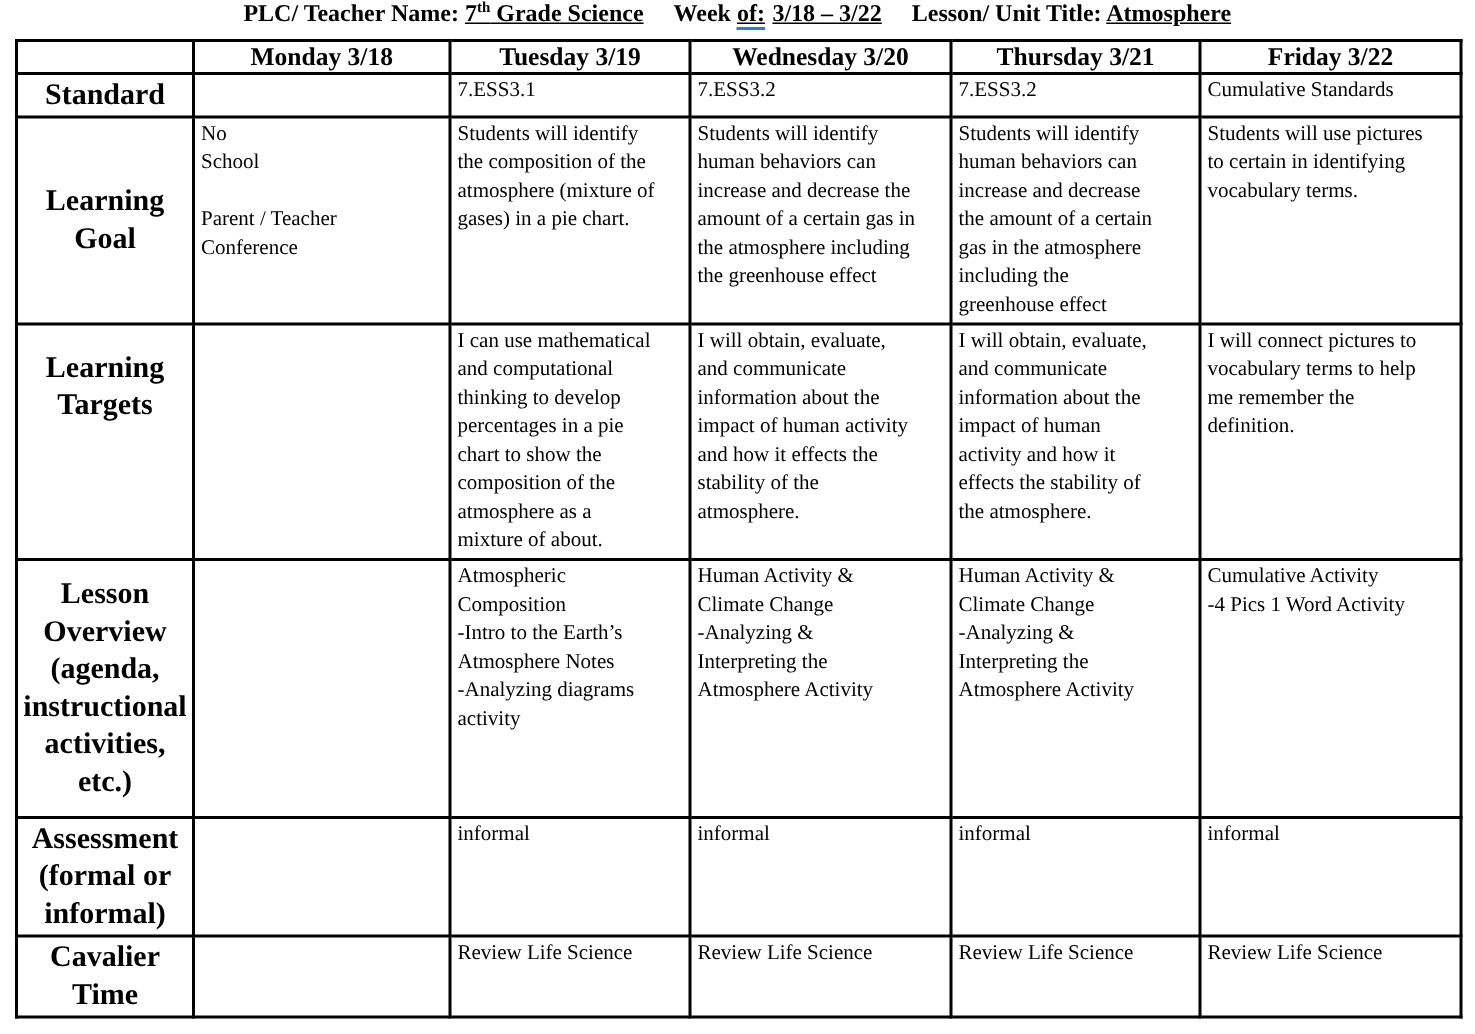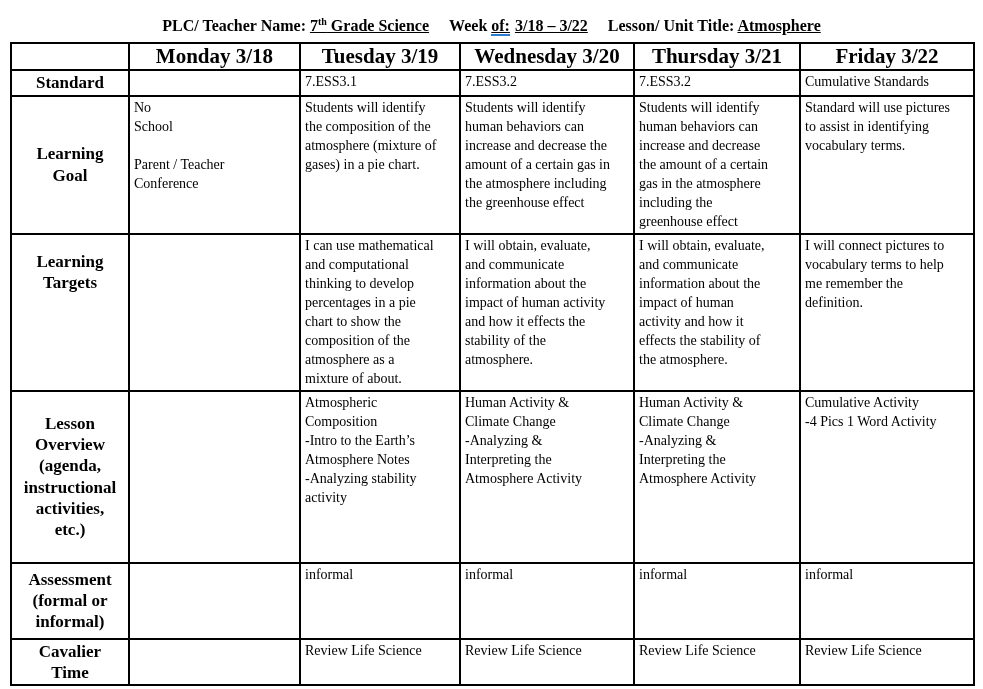--- a/index.html
+++ b/index.html
@@ -4,21 +4,21 @@
 <style>
   * { box-sizing: border-box; }
   html, body {
     margin: 0; padding: 0;
     width: 983px; height: 689px;
     background: #ffffff;
     color: #000000;
     font-family: "Liberation Serif", "DejaVu Serif", serif;
   }
   .title-line {
-    padding-top: 16px;
+    padding-top: 0;
     text-align: center;
     font-size: 16px;
     font-weight: bold;
     white-space: pre;
   }
   .title-line .u { text-decoration: underline; }
   .title-line sup { font-size: 10px; }
   .seg-gap { margin-left: 20px; }
   .of-word {
     text-decoration: underline;
@@ -29,29 +29,29 @@
     border-collapse: collapse;
     table-layout: fixed;
     width: 963px;
     margin: 7px 0 0 10px;
   }
   table.plan td, table.plan th {
     border: 2px solid #000;
     overflow: hidden;
   }
   th.day-header {
-    font-size: 21px;
+    font-size: 17px;
     font-weight: bold;
     text-align: center;
     vertical-align: middle;
     padding: 0 2px;
   }
   td.label-cell {
     font-weight: bold;
-    font-size: 17px;
+    font-size: 20px;
     text-align: center;
     vertical-align: middle;
     line-height: 1.25;
     white-space: pre-line;
     padding: 1px 2px;
   }
   td.label-top {
     vertical-align: top;
     padding-top: 16px;
   }
@@ -117,21 +117,21 @@
     <td class="label-cell">Learning
 Goal</td>
     <td class="content-cell">No
 School
 
 Parent / Teacher
 Conference</td>
     <td class="content-cell">Students will identify the composition of the atmosphere (mixture of gases) in a pie chart.</td>
     <td class="content-cell">Students will identify human behaviors can increase and decrease the amount of a certain gas in the atmosphere including the greenhouse effect</td>
     <td class="content-cell">Students will identify human behaviors can increase and decrease the amount of a certain gas in the atmosphere including the greenhouse effect</td>
-    <td class="content-cell">Standard will use pictures to assist in identifying vocabulary terms.</td>
+    <td class="content-cell">Students will use pictures to certain in identifying vocabulary terms.</td>
   </tr>
   <tr style="height:144px">
     <td class="label-cell label-top">Learning
 Targets</td>
     <td class="content-cell"></td>
     <td class="content-cell">I can use mathematical and computational thinking to develop percentages in a pie chart to show the composition of the atmosphere as a mixture of about.</td>
     <td class="content-cell">I will obtain, evaluate, and communicate information about the impact of human activity and how it effects the stability of the atmosphere.</td>
     <td class="content-cell">I will obtain, evaluate, and communicate information about the impact of human activity and how it effects the stability of the atmosphere.</td>
     <td class="content-cell">I will connect pictures to vocabulary terms to help me remember the definition.</td>
   </tr>
@@ -140,21 +140,21 @@
 Overview
 (agenda,
 instructional
 activities,
 etc.)</td>
     <td class="content-cell"></td>
     <td class="content-cell">Atmospheric
 Composition
 -Intro to the Earth’s
 Atmosphere Notes
--Analyzing stability activity</td>
+-Analyzing diagrams activity</td>
     <td class="content-cell">Human Activity &amp;
 Climate Change
 -Analyzing &amp;
 Interpreting the
 Atmosphere Activity</td>
     <td class="content-cell">Human Activity &amp;
 Climate Change
 -Analyzing &amp;
 Interpreting the
 Atmosphere Activity</td>

